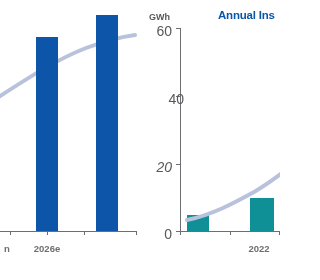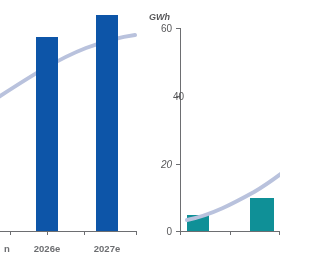--- a/index.html
+++ b/index.html
@@ -35,21 +35,21 @@
   }
 
   
   .axis-v{position:absolute;background:#6d6e71;width:1px;}
   .axis-h{position:absolute;background:#6d6e71;height:1px;}
   .tick-h{position:absolute;background:#6d6e71;height:1px;width:4px;}
   .tick-v{position:absolute;background:#6d6e71;width:1px;height:4px;}
 
   .tick-label{
     position:absolute;
-    font-size:10px;
+    font-size:14px;
     color:#58585a;
     white-space:nowrap;
     text-align:right;
   }
   .cat-label{
     position:absolute;
     font-size:9.5px;
     font-weight:bold;
     color:#6d6e71;
     white-space:nowrap;
@@ -78,27 +78,27 @@
     <div class="bar bar-blue" style="left:96px;width:22px;height:216px;bottom:49px;"></div>
 
     <div class="axis-h" style="left:0px;top:231px;width:137px;"></div>
     <div class="tick-v" style="left:10px;top:231px;"></div>
     <div class="tick-v" style="left:47px;top:231px;"></div>
     <div class="tick-v" style="left:84px;top:231px;"></div>
     <div class="tick-v" style="left:136px;top:231px;"></div>
 
     <div class="cat-label" style="left:0px;top:243px;width:14px;">n</div>
     <div class="cat-label" style="left:27px;top:243px;width:40px;">2026e</div>
-    <div class="cat-label" style="left:87px;top:243px;width:40px;">2027e</div>
   </div>
 
   <div class="panel" id="panel-right">
 
+    <div class="panel-title" style="left:76px;top:9px;">Annual Ins</div>
 
-    <div class="axis-unit" style="left:7px;top:12px;font-style:italic;">GWh</div>
+    <div class="axis-unit" style="left:7px;top:12px;">GWh</div>
 
     <div class="axis-v" style="left:38px;top:28px;height:204px;"></div>
 
     <div class="tick-h" style="left:34px;top:28px;"></div>
     <div class="tick-h" style="left:34px;top:96px;"></div>
     <div class="tick-h" style="left:34px;top:164px;"></div>
     <div class="tick-h" style="left:34px;top:231px;"></div>
 
     <div class="tick-label" style="left:2px;top:23px;width:28px;">60</div>
     <div class="tick-label" style="left:14px;top:91px;width:28px;">40</div>
@@ -110,15 +110,16 @@
 
     <svg class="overlay" width="138" height="280">
       <path class="trendline" d="M 45 220 C 70 215, 92 203, 112 192 C 124 185, 132 179, 140 173"></path>
     </svg>
 
     <div class="axis-h" style="left:38px;top:231px;width:100px;"></div>
     <div class="tick-v" style="left:38px;top:231px;"></div>
     <div class="tick-v" style="left:88px;top:231px;"></div>
     <div class="tick-v" style="left:137px;top:231px;"></div>
 
+    <div class="cat-label" style="left:99px;top:243px;width:36px;">2022</div>
   </div>
 
 </div>
 
 </body></html>

